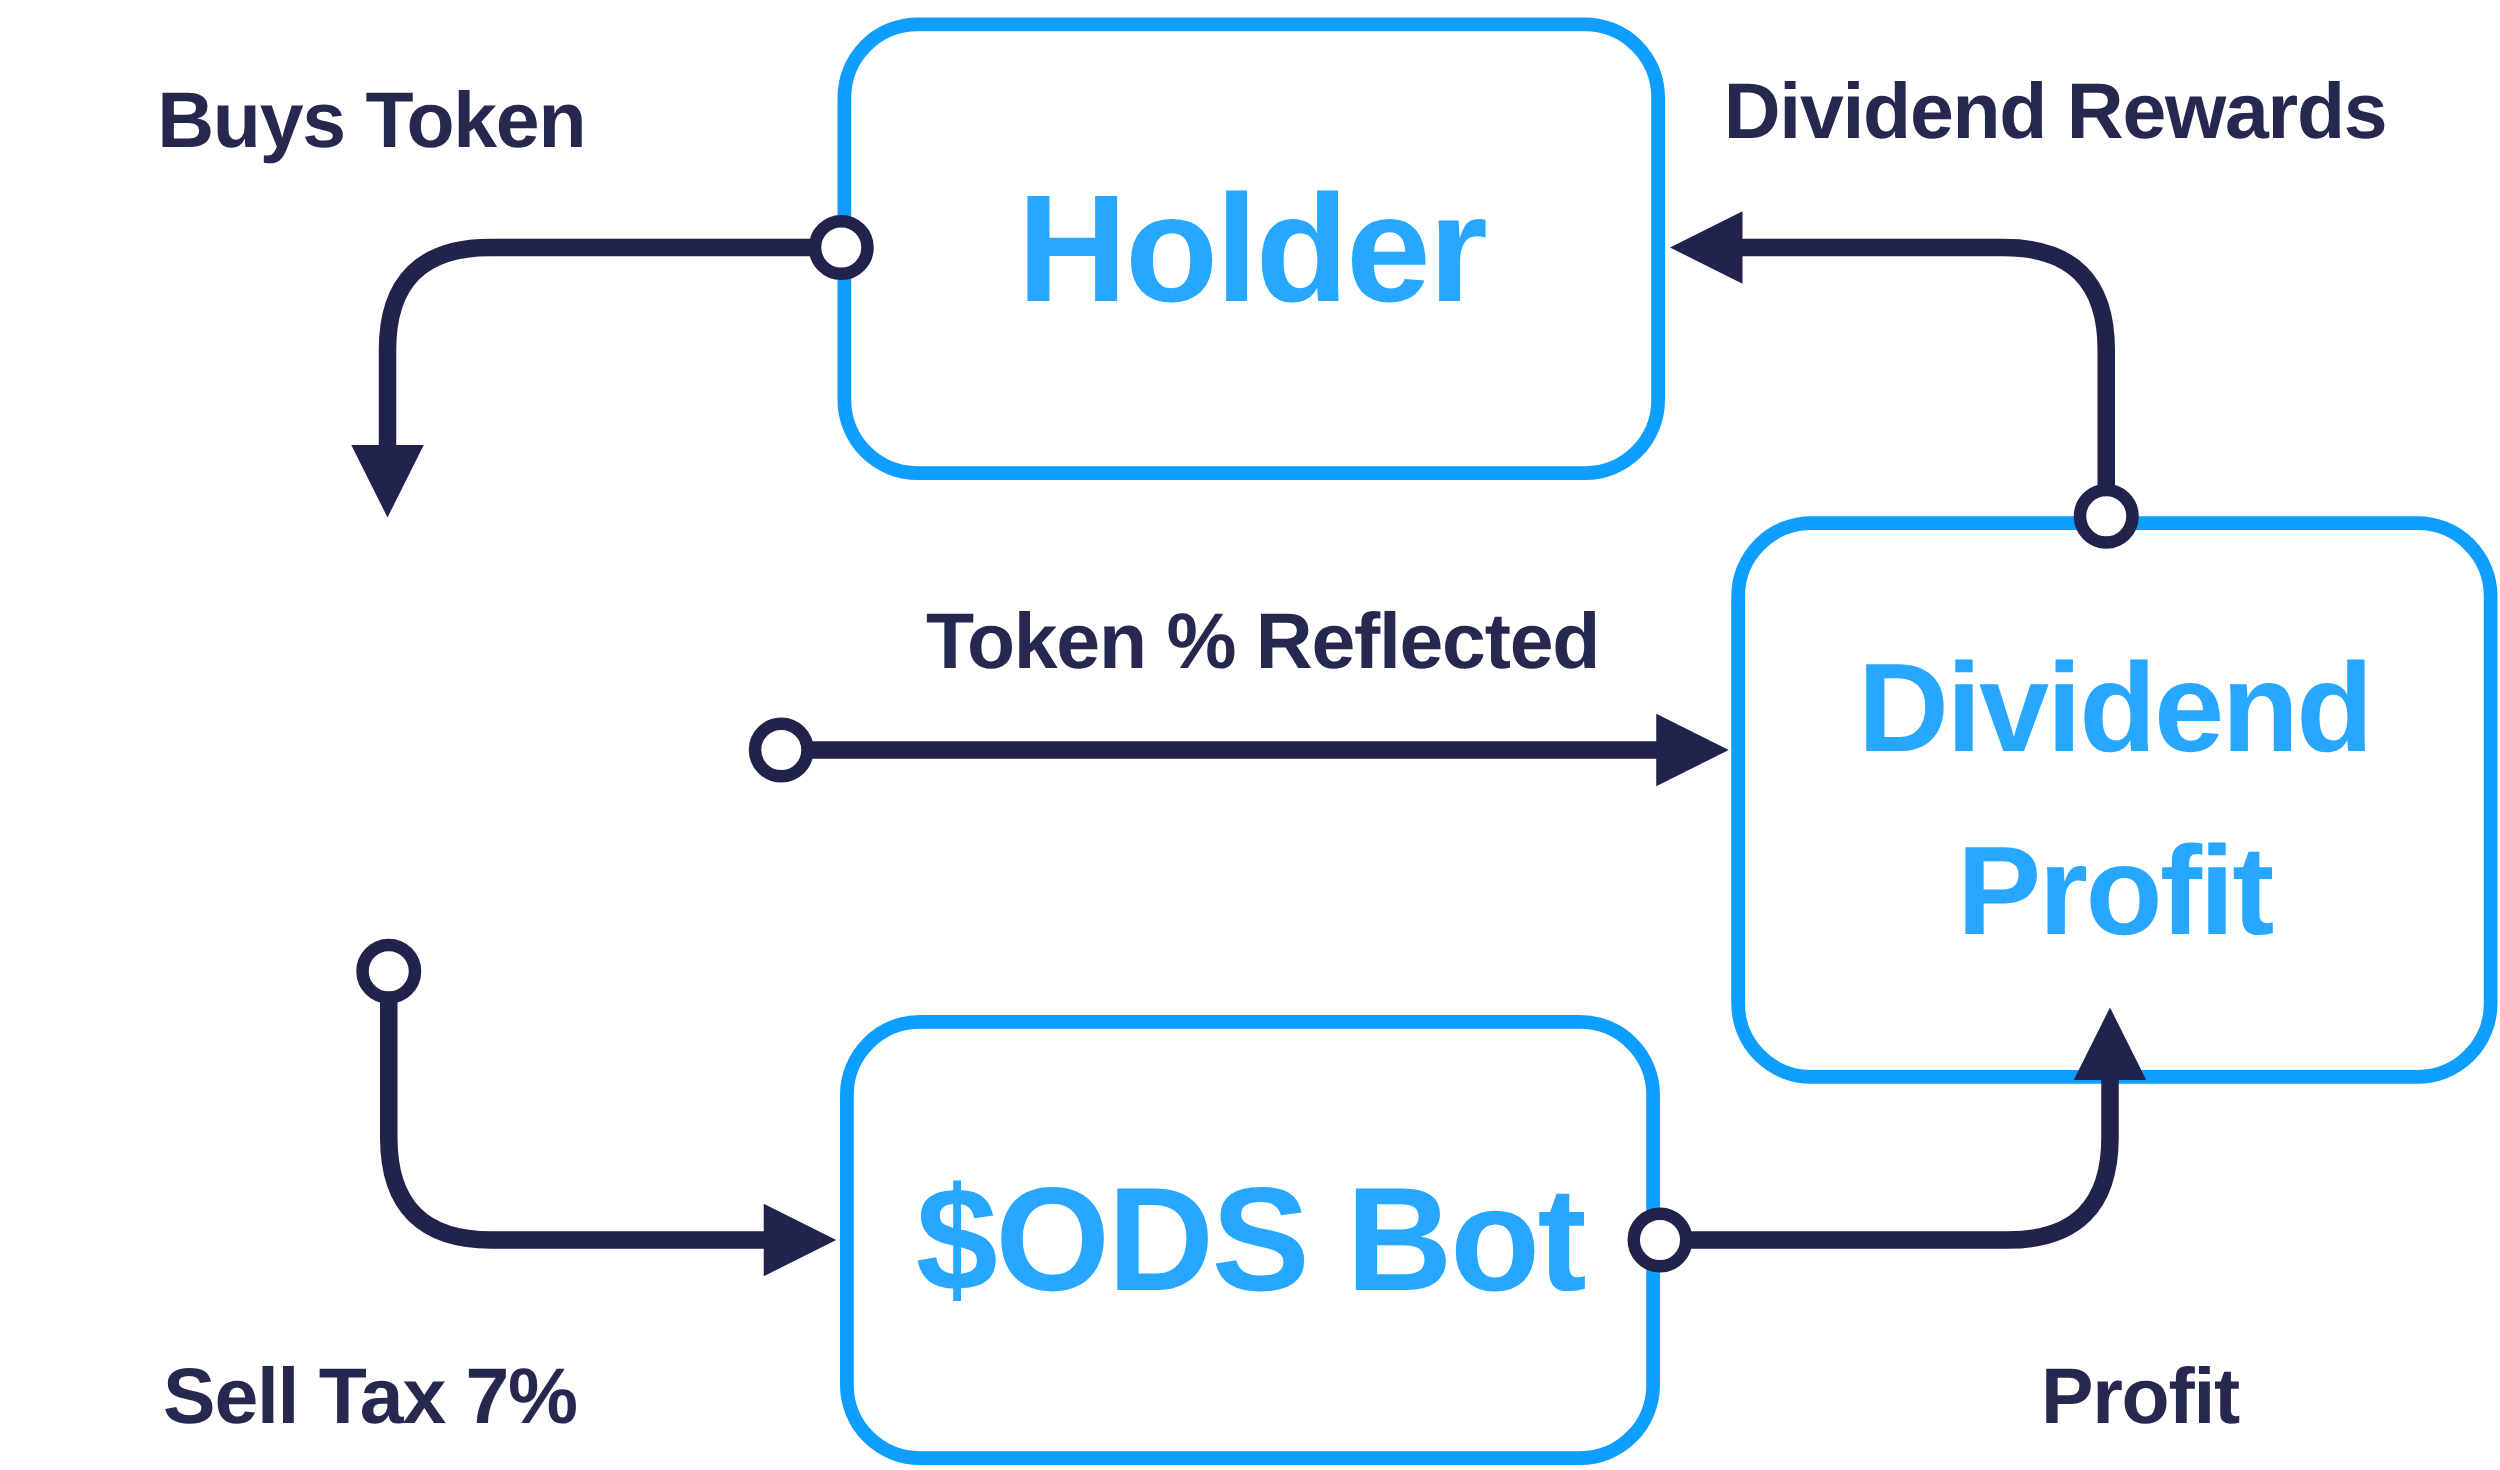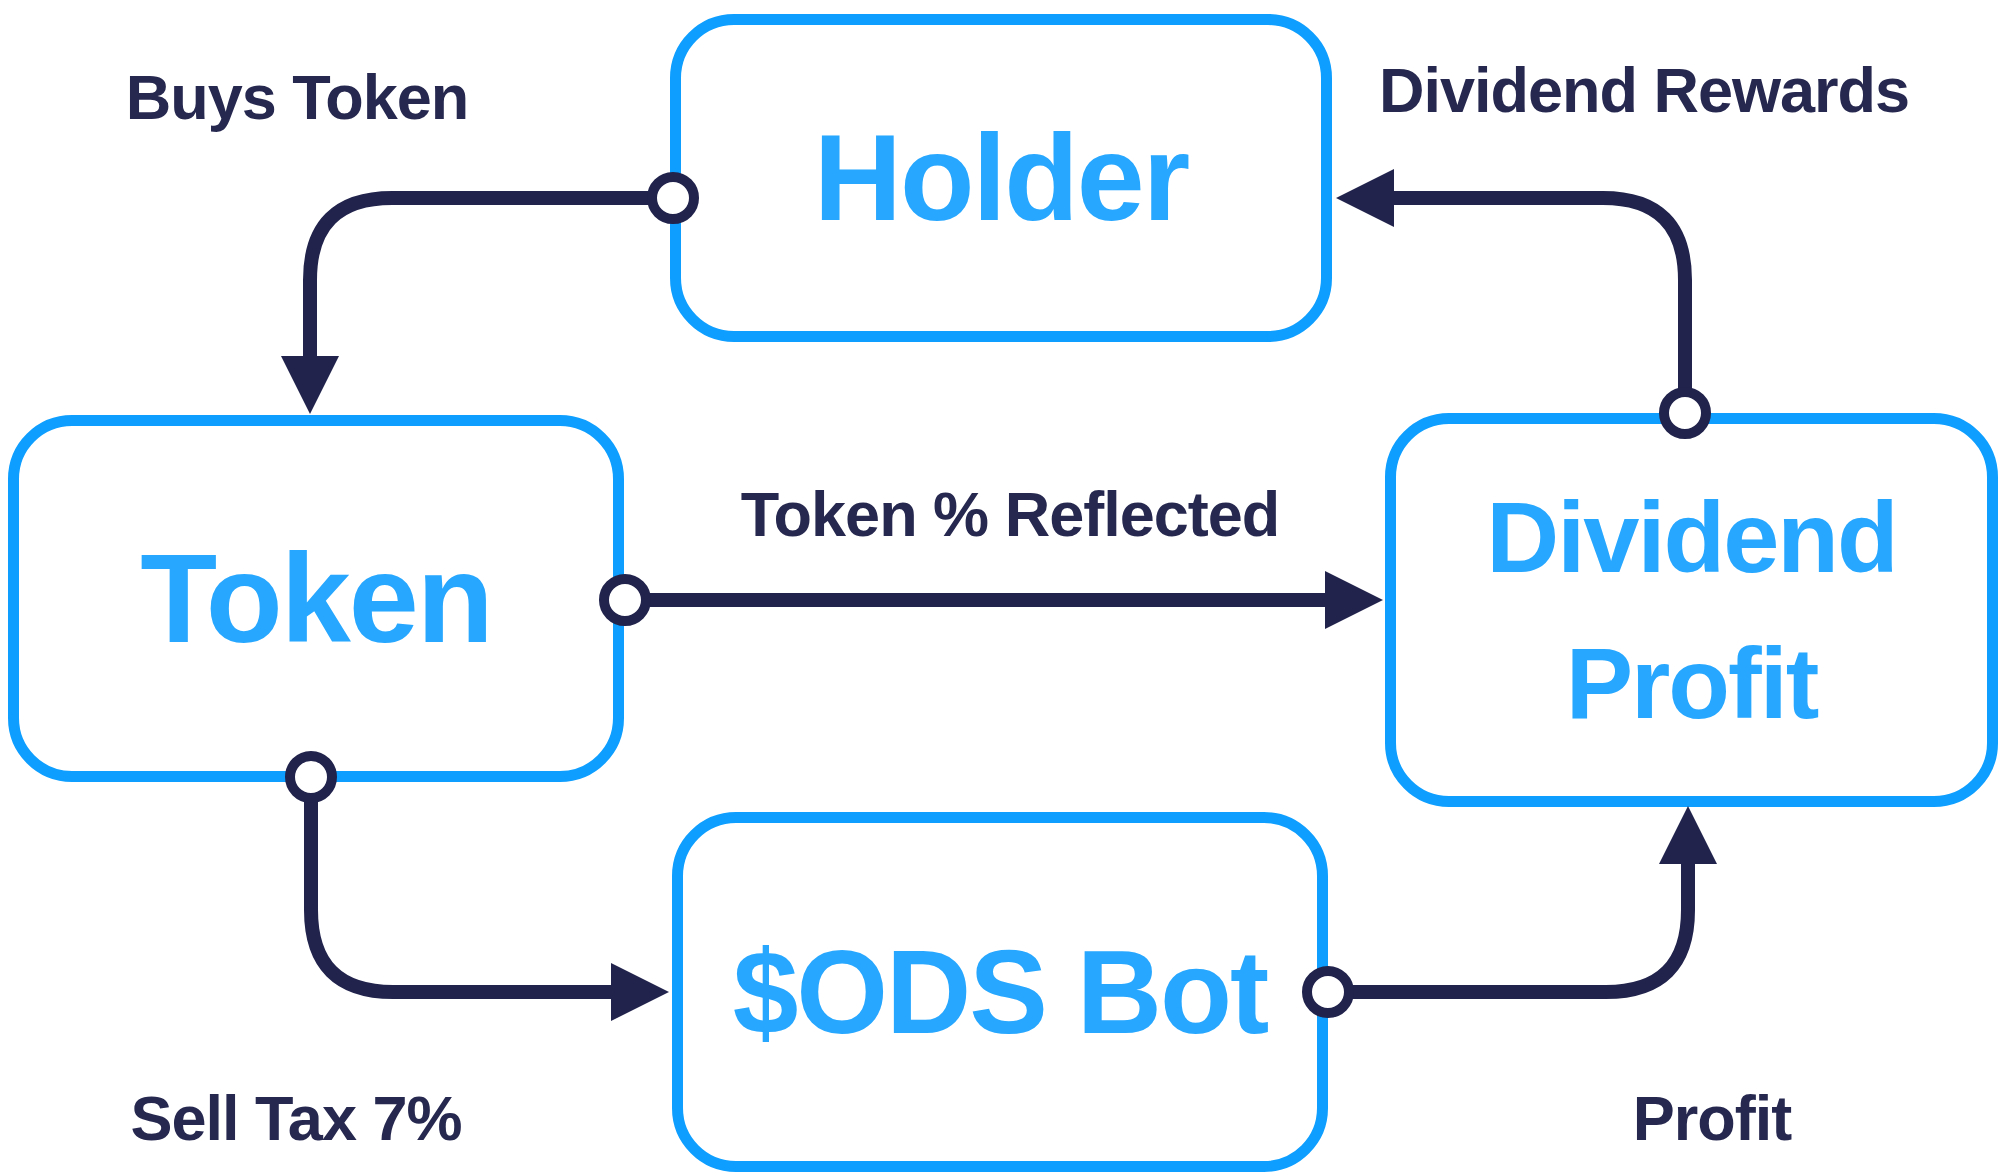--- a/index.html
+++ b/index.html
@@ -28,25 +28,25 @@
     position:absolute;z-index:1;
     border:11px solid var(--box-border);
     border-radius:64px;
     background:transparent;
     display:flex;align-items:center;justify-content:center;
   }
   .node-label{
     color:var(--box-text);font-weight:700;letter-spacing:-2px;
     text-align:center;white-space:nowrap;line-height:1;
   }
-  #node-holder{left:670px;top:14px;width:662px;height:328px;}
+  #node-holder{left:670px;top:14px;width:662px;height:370px;}
   #node-holder .node-label{font-size:122px;}
   #node-token{left:8px;top:415px;width:616px;height:367px;}
   #node-token .node-label{font-size:126px;}
-  #node-dividend-tracker{left:1385px;top:413px;width:613px;height:394px;}
+  #node-dividend-tracker{left:1385px;top:413px;width:613px;height:454px;}
   #node-dividend-tracker .node-label{font-size:101px;line-height:1.45;}
   #node-ods-bot{left:672px;top:812px;width:656px;height:360px;align-items:center;}
   #node-ods-bot .node-label{font-size:118px;}
   .edge-label{
     position:absolute;z-index:3;transform:translate(-50%,-50%);
     color:var(--label-text);font-weight:700;font-size:63px;letter-spacing:-1px;
     white-space:nowrap;text-align:center;line-height:1.22;
   }
   #label-buys-token{left:297px;top:97px;}
   #label-dividend-rewards{left:1644px;top:90px;}
@@ -80,23 +80,20 @@
     <circle class="port-dot" cx="625" cy="600" r="21"></circle>
     <circle class="port-dot" cx="311" cy="777" r="21"></circle>
     <circle class="port-dot" cx="1685" cy="413" r="21"></circle>
     <circle class="port-dot" cx="1328" cy="992" r="21"></circle>
   </svg>
 
   <div class="node" id="node-holder">
     <div class="node-label">Holder</div>
   </div>
 
-  <div class="node" id="node-token">
-    <div class="node-label">Token</div>
-  </div>
 
   <div class="node" id="node-dividend-tracker">
     <div class="node-label">
       <div>Dividend</div>
       <div>Profit</div>
     </div>
   </div>
 
   <div class="node" id="node-ods-bot">
     <div class="node-label">$ODS Bot</div>

